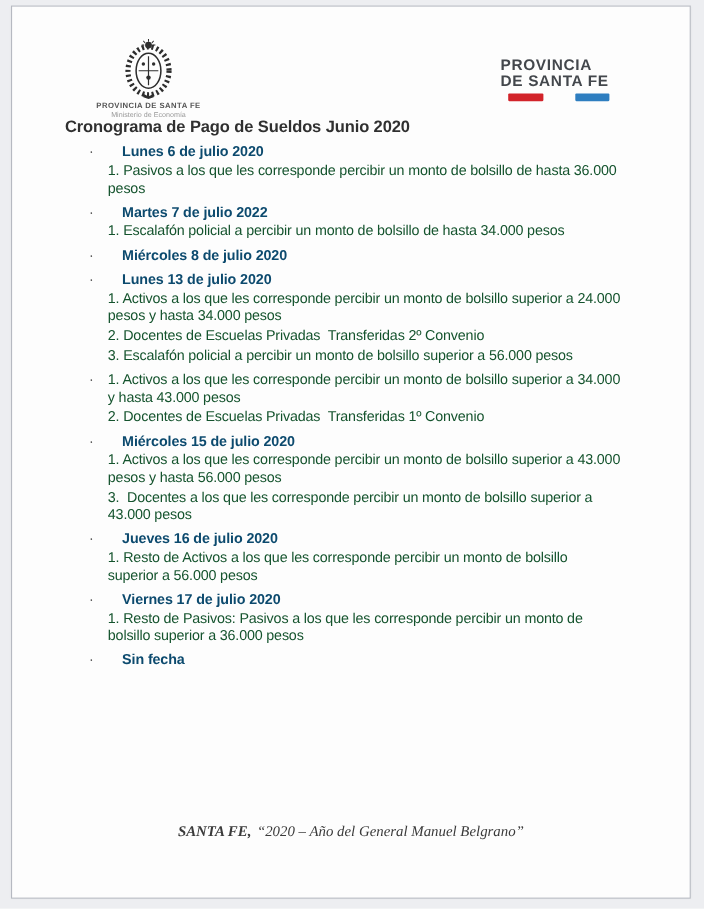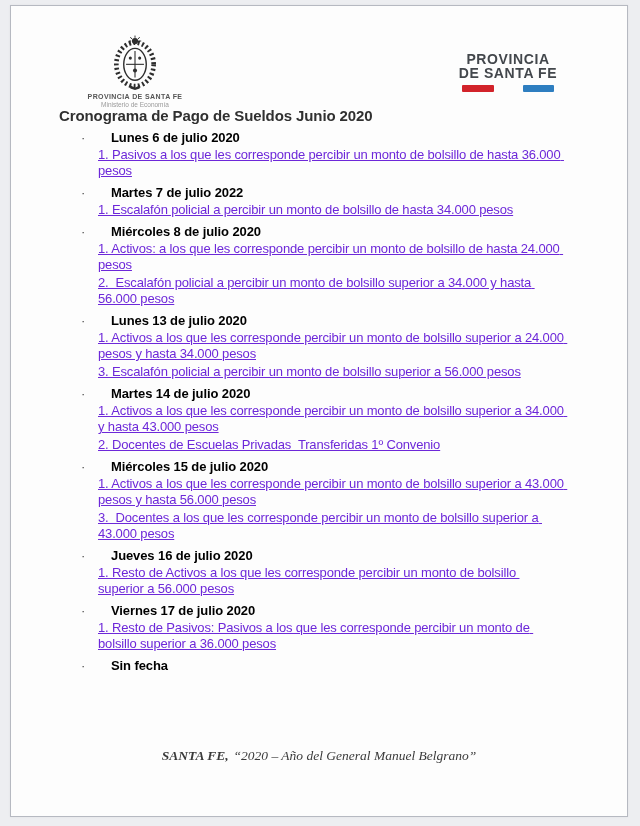--- a/index.html
+++ b/index.html
@@ -13,45 +13,45 @@
     position:absolute; left:10px; top:5px; width:616px; height:810px;
     background:#fdfdfd; border:1px solid #b6b9c1;
     box-shadow:0 0 2px rgba(0,0,0,0.06);
   }
   
   .emblem-block { position:absolute; left:62px; top:28px; width:124px; text-align:center; color:#4a4a4a; }
   .emblem-block svg { display:block; margin:0 auto 3px auto; }
   .org-name { font-size:7px; font-weight:bold; letter-spacing:0.4px; color:#555; white-space:nowrap; }
   .org-sub  { font-size:6.5px; color:#9a9a9a; margin-top:1px; white-space:nowrap; }
 
-  .brand-block { position:absolute; left:444px; top:47px; width:106px; text-align:center; }
+  .brand-block { position:absolute; left:444px; top:47px; width:106px; text-align:left; }
   .brand-line { font-size:14px; font-weight:bold; color:#43474c; letter-spacing:0.6px; line-height:13.5px; white-space:nowrap; }
   .brand-bars { display:flex; justify-content:space-between; width:92px; margin:5px auto 0 auto; }
   .bar { height:7px; border-radius:1px; }
   .bar.red  { width:32px; }
   .bar.blue { width:31px; }
 
   
   .doc-title {
     position:absolute; top:101px; left:0; width:100%; margin:0;
     text-align:left; font-size:15px; font-weight:bold; color:#303030;
     letter-spacing:-0.1px;
     padding-left:48px;
   }
 
   
   .content { position:absolute; left:68px; top:124px; width:505px; color:#3c3c3c; }
   .section { position:relative; padding-left:32px; margin-bottom:6px; }
   .bullet { position:absolute; left:2px; top:0px; font-size:13px; color:#4a4a4a; }
-  .date { margin:0 0 1px 0; font-size:13px; font-weight:bold; color:#000000; line-height:16px; letter-spacing:-0.1px; }
+  .date { margin:0 0 1px 0; font-size:13px; font-weight:bold; color:#0c4a6e; line-height:16px; letter-spacing:-0.1px; }
   .items { margin-left:-13px; }
   .item {
     margin:0 0 2px 0; max-width:466px;
     font-size:13px; line-height:16px; letter-spacing:-0.15px;
-    white-space:pre-wrap; color:#6d28d9;text-decoration:underline;
+    white-space:pre-wrap; color:#14532d;
   }
 
   
   .doc-footer {
     position:absolute; top:742px; left:0; width:100%;
     text-align:center; box-sizing:border-box;
     font-family:"Liberation Serif", serif; font-style:italic;
     font-size:13.5px; color:#3a3a3a;
   }
   .footer-place { font-weight:bold; margin-right:5px; }
@@ -110,38 +110,34 @@
     <span class="bullet">·</span>
     <h2 class="date">Martes 7 de julio 2022</h2>
     <div class="items">
           <p class="item">1. Escalafón policial a percibir un monto de bolsillo de hasta 34.000 pesos</p>
         </div>
   </section>
 
   <section class="section">
     <span class="bullet">·</span>
     <h2 class="date">Miércoles 8 de julio 2020</h2>
-    <div class="items">
-          <p class="item">1. Activos: a los que les corresponde percibir un monto de bolsillo de hasta 24.000 pesos</p>
-          <p class="item">2.  Escalafón policial a percibir un monto de bolsillo superior a 34.000 y hasta 56.000 pesos</p>
-        </div>
   </section>
 
   <section class="section">
     <span class="bullet">·</span>
     <h2 class="date">Lunes 13 de julio 2020</h2>
     <div class="items">
           <p class="item">1. Activos a los que les corresponde percibir un monto de bolsillo superior a 24.000 pesos y hasta 34.000 pesos</p>
+          <p class="item">2. Docentes de Escuelas Privadas  Transferidas 2º Convenio</p>
           <p class="item">3. Escalafón policial a percibir un monto de bolsillo superior a 56.000 pesos</p>
         </div>
   </section>
 
   <section class="section">
     <span class="bullet">·</span>
-    <h2 class="date">Martes 14 de julio 2020</h2>
     <div class="items">
           <p class="item">1. Activos a los que les corresponde percibir un monto de bolsillo superior a 34.000 y hasta 43.000 pesos</p>
           <p class="item">2. Docentes de Escuelas Privadas  Transferidas 1º Convenio</p>
         </div>
   </section>
 
   <section class="section">
     <span class="bullet">·</span>
     <h2 class="date">Miércoles 15 de julio 2020</h2>
     <div class="items">

